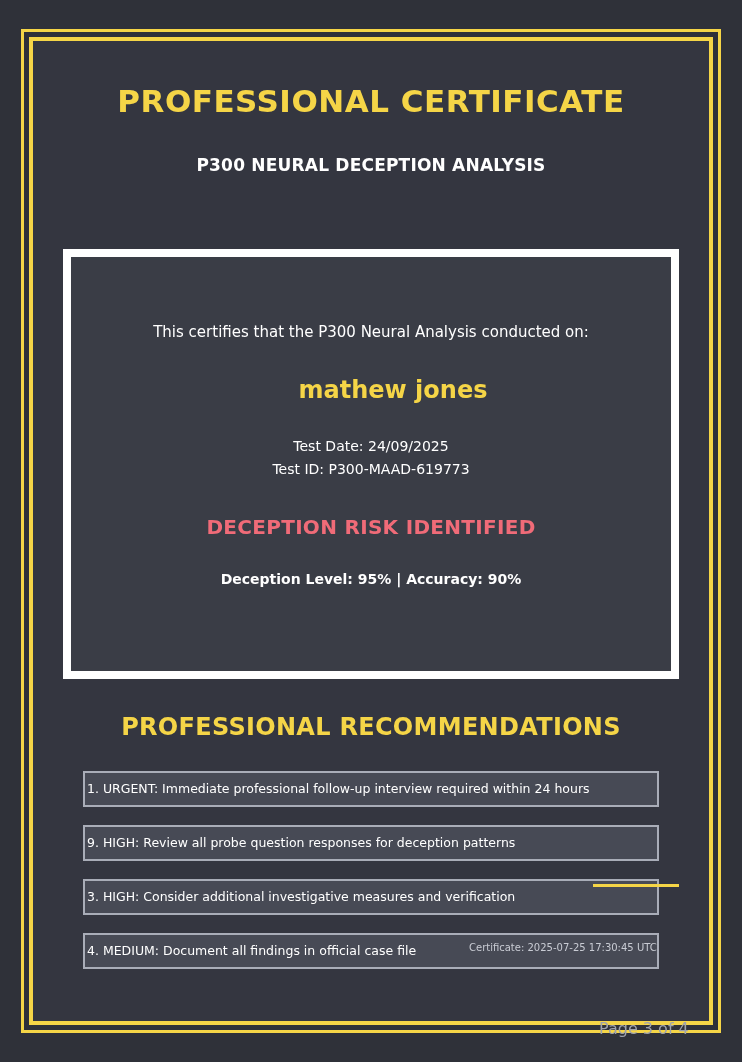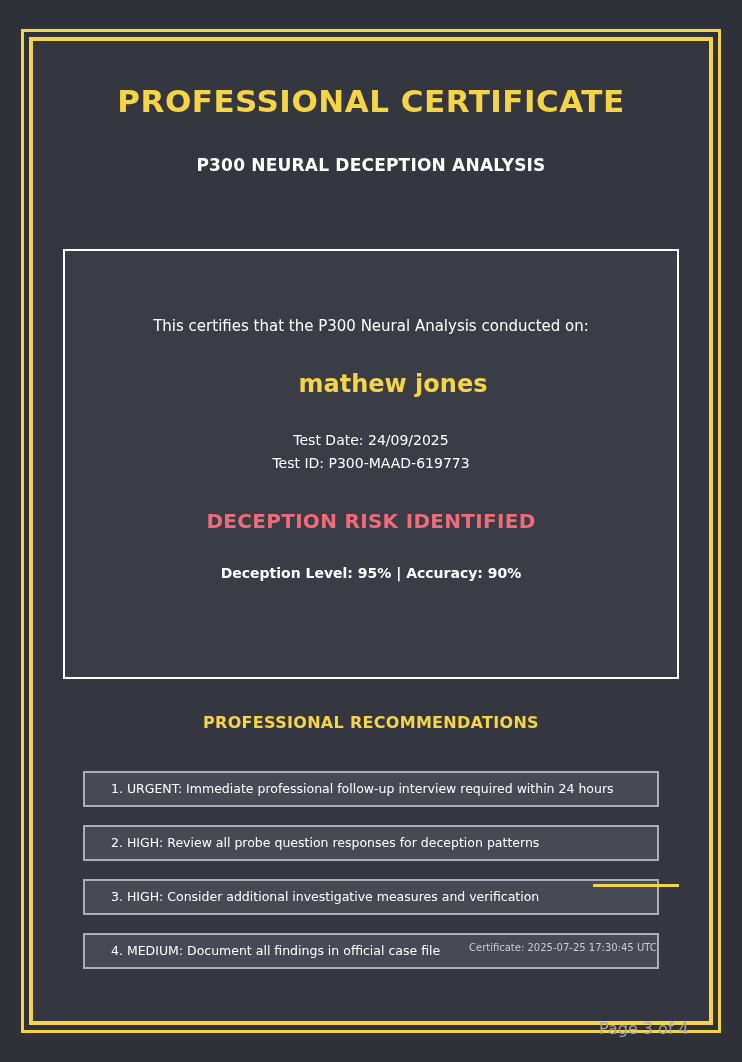--- a/index.html
+++ b/index.html
@@ -65,21 +65,21 @@
     margin-top: 36px;
     letter-spacing: 0.2px;
   }
   
   .cert-box {
     position: absolute;
     left: 30px;
     top: 208px;
     width: 616px;
     height: 430px;
-    border: 2px solid #ffffff;
+    border: 8px solid #ffffff;
     background: #3a3d46;
     box-sizing: border-box;
   }
   .cert-line1 {
     text-align: center;
     font-size: 15px;
     color: #ffffff;
     margin-top: 66px;
   }
   .cert-name {
@@ -120,37 +120,37 @@
     margin-top: 48px;
   }
   
   .rec-title {
     position: absolute;
     left: 0;
     top: 672px;
     width: 676px;
     text-align: center;
     color: #f5d547;
-    font-size: 16px;
+    font-size: 24px;
     font-weight: bold;
     letter-spacing: 0.3px;
   }
   .rec-list {
     position: absolute;
     left: 50px;
     top: 730px;
     width: 576px;
   }
   .rec-item {
     border: 2px solid #a9adb8;
     background: #474a55;
     box-sizing: border-box;
     height: 36px;
     line-height: 32px;
-    padding-left: 26px;
+    padding-left: 2px;
     font-size: 12.5px;
     color: #ffffff;
     margin-bottom: 18px;
     position: relative;
   }
   .accent-bar {
     position: absolute;
     left: 560px;
     top: 843px;
     width: 86px;
@@ -193,21 +193,21 @@
         <div>Test ID: P300-MAAD-619773</div>
       </div>
       <div class="cert-risk">DECEPTION RISK IDENTIFIED</div>
       <div class="cert-levels">Deception Level: 95% | Accuracy: 90%</div>
     </div>
 
     <div class="rec-title">PROFESSIONAL RECOMMENDATIONS</div>
 
     <div class="rec-list">
       <div class="rec-item">1. URGENT: Immediate professional follow-up interview required within 24 hours</div>
-      <div class="rec-item">2. HIGH: Review all probe question responses for deception patterns</div>
+      <div class="rec-item">9. HIGH: Review all probe question responses for deception patterns</div>
       <div class="rec-item">3. HIGH: Consider additional investigative measures and verification</div>
       <div class="rec-item">4. MEDIUM: Document all findings in official case file</div>
     </div>
 
     <div class="accent-bar"></div>
 
     <div class="cert-stamp">Certificate: 2025-07-25 17:30:45 UTC</div>
     <div class="page-number">Page 3 of 4</div>
 
   </div>

